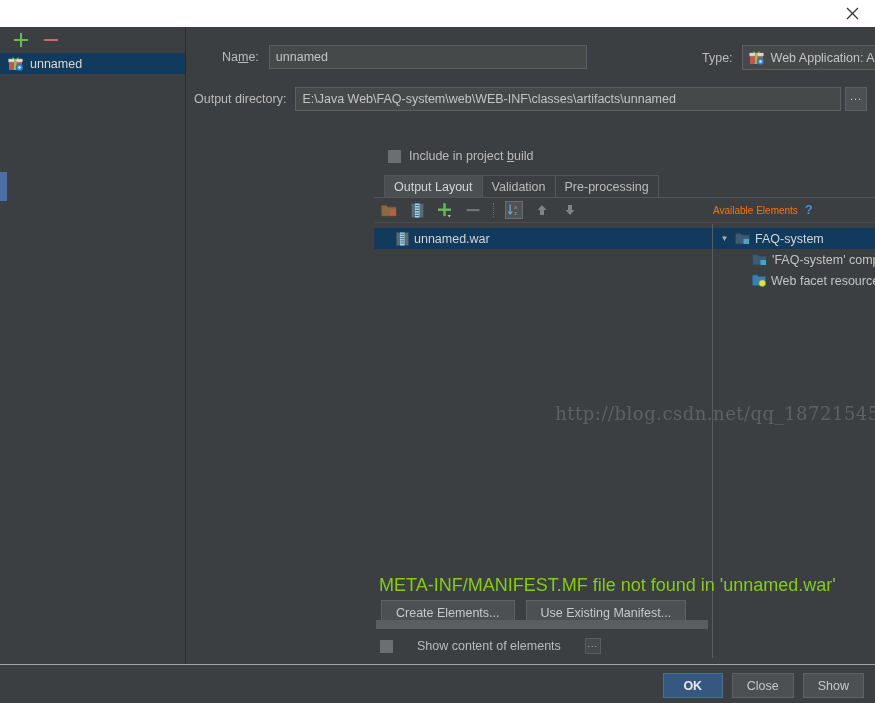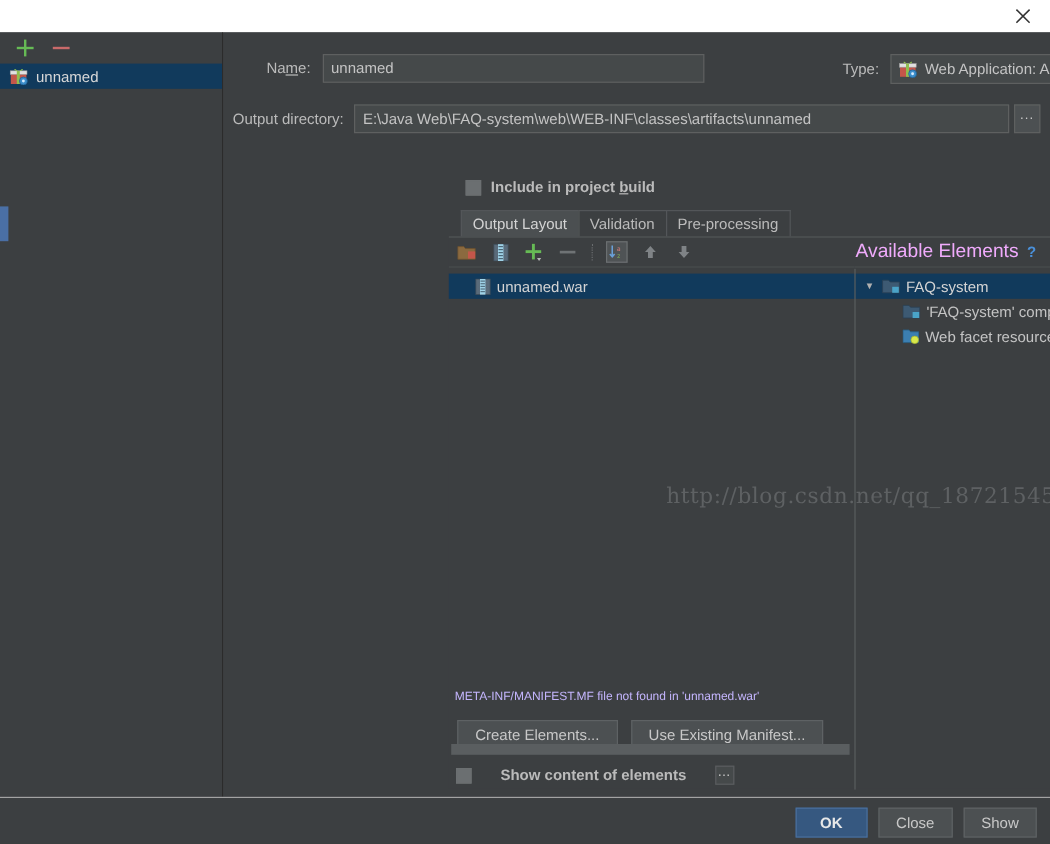--- a/index.html
+++ b/index.html
@@ -172,21 +172,20 @@
     display: flex; align-items: center; justify-content: center;
     cursor: pointer;
     letter-spacing: 1px;
     padding-bottom: 5px;
   }
 
   
   .cbx-row {
     display: flex; align-items: center; gap: 8px;
     cursor: pointer;
-    font-weight: bold;
   }
   .cbx {
     width: 13px; height: 13px;
     background: #6b6f71;
     border: 1px solid #6b6f71;
     flex: none;
   }
   .row-include { position: absolute; left: 202px; top: 122px; }
 
   
@@ -250,21 +249,21 @@
 
   .avail-head {
     position: absolute;
     left: 338px; top: 0;
     width: 349px; height: 25px;
     display: flex; align-items: center;
     gap: 7px;
     padding-left: 1px;
     border-bottom: 1px solid #4a4d4f;
   }
-  .avail-title { font-size: 16px; color: #f0abfc; }
+  .avail-title { font-size: 10px; color: #f97316; }
   .help-q {
     color: #4a90d9;
     font-size: 12.5px;
     font-weight: bold;
     cursor: pointer;
   }
 
   
   .sel-band {
     position: absolute;
@@ -327,22 +326,22 @@
     color: #5e6163;
     letter-spacing: 0.5px;
     pointer-events: none;
     user-select: none;
   }
 
   
   .manifest-msg {
     position: absolute;
     left: 5px; top: 347px;
-    font-size: 10px;
-    color: #c4b5fd;
+    font-size: 18px;
+    color: #84cc16;
     white-space: nowrap;
   }
   .manifest-btns {
     position: absolute;
     left: 7px; top: 372px;
     display: flex; gap: 11px;
   }
   .btn {
     background: #4c5052;
     border: 1px solid #5e6264;

